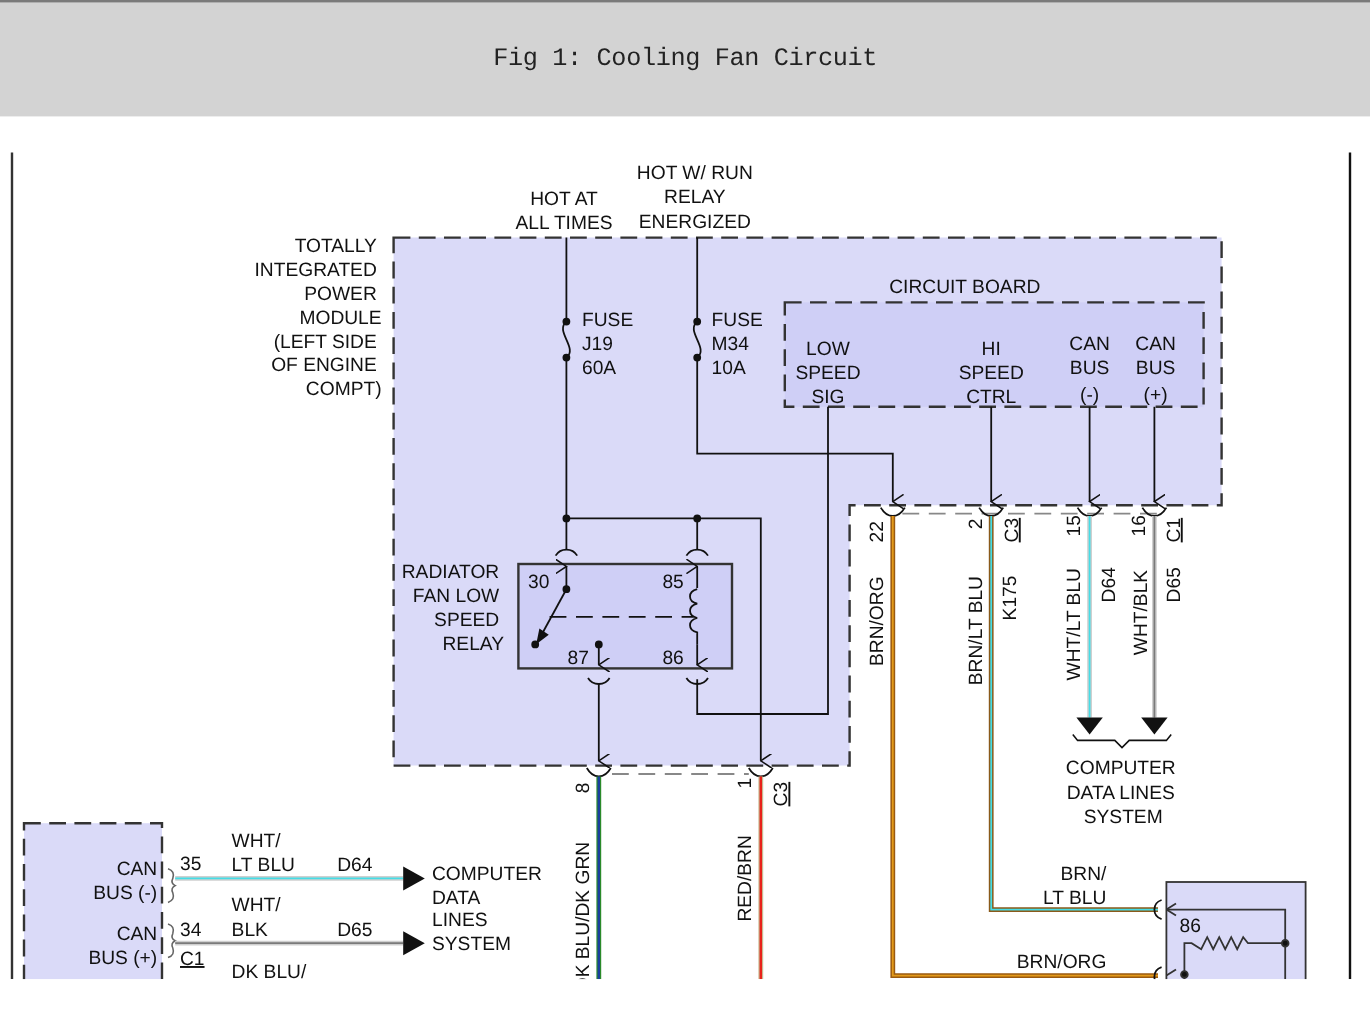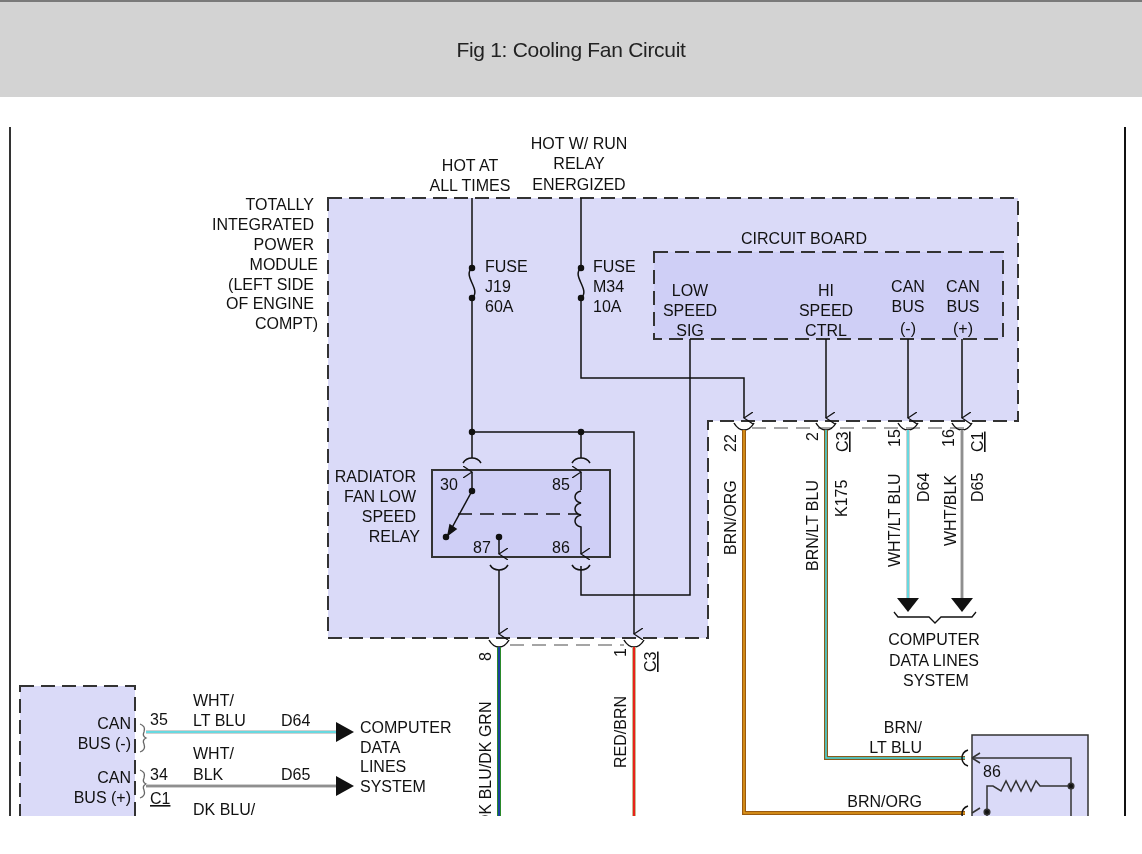--- a/index.html
+++ b/index.html
@@ -1,18 +1,18 @@
 <!DOCTYPE html>
 <html><head>
 <meta charset="utf-8">
 <style>
   html, body { margin:0; padding:0; background:#ffffff; }
   body { width:1142px; height:854px; position:relative; overflow:hidden; font-family:"Liberation Sans", sans-serif; }
   .header { position:absolute; left:0; top:0; width:1142px; height:97px; background:#d3d3d3; border-top:2px solid #7a7a7a; box-sizing:border-box; }
-  .header-title { position:absolute; left:0; right:0; top:36px; text-align:center; font-family:Liberation Sans, sans-serif; font-size:21px; color:#222; letter-spacing:-0.3px; }
+  .header-title { position:absolute; left:0; right:0; top:36px; text-align:center; font-family:Liberation Mono, monospace; font-size:21px; color:#222; letter-spacing:-0.3px; }
   .canvas { position:absolute; left:0; top:97px; width:1142px; height:719px; overflow:hidden; }
   svg text { font-family:"Liberation Sans", sans-serif; font-size:16px; fill:#111; }
 </style>
 </head>
 <body>
 
 <div class="header">
   <div class="header-title">Fig 1: Cooling Fan Circuit</div>
 </div>
 

